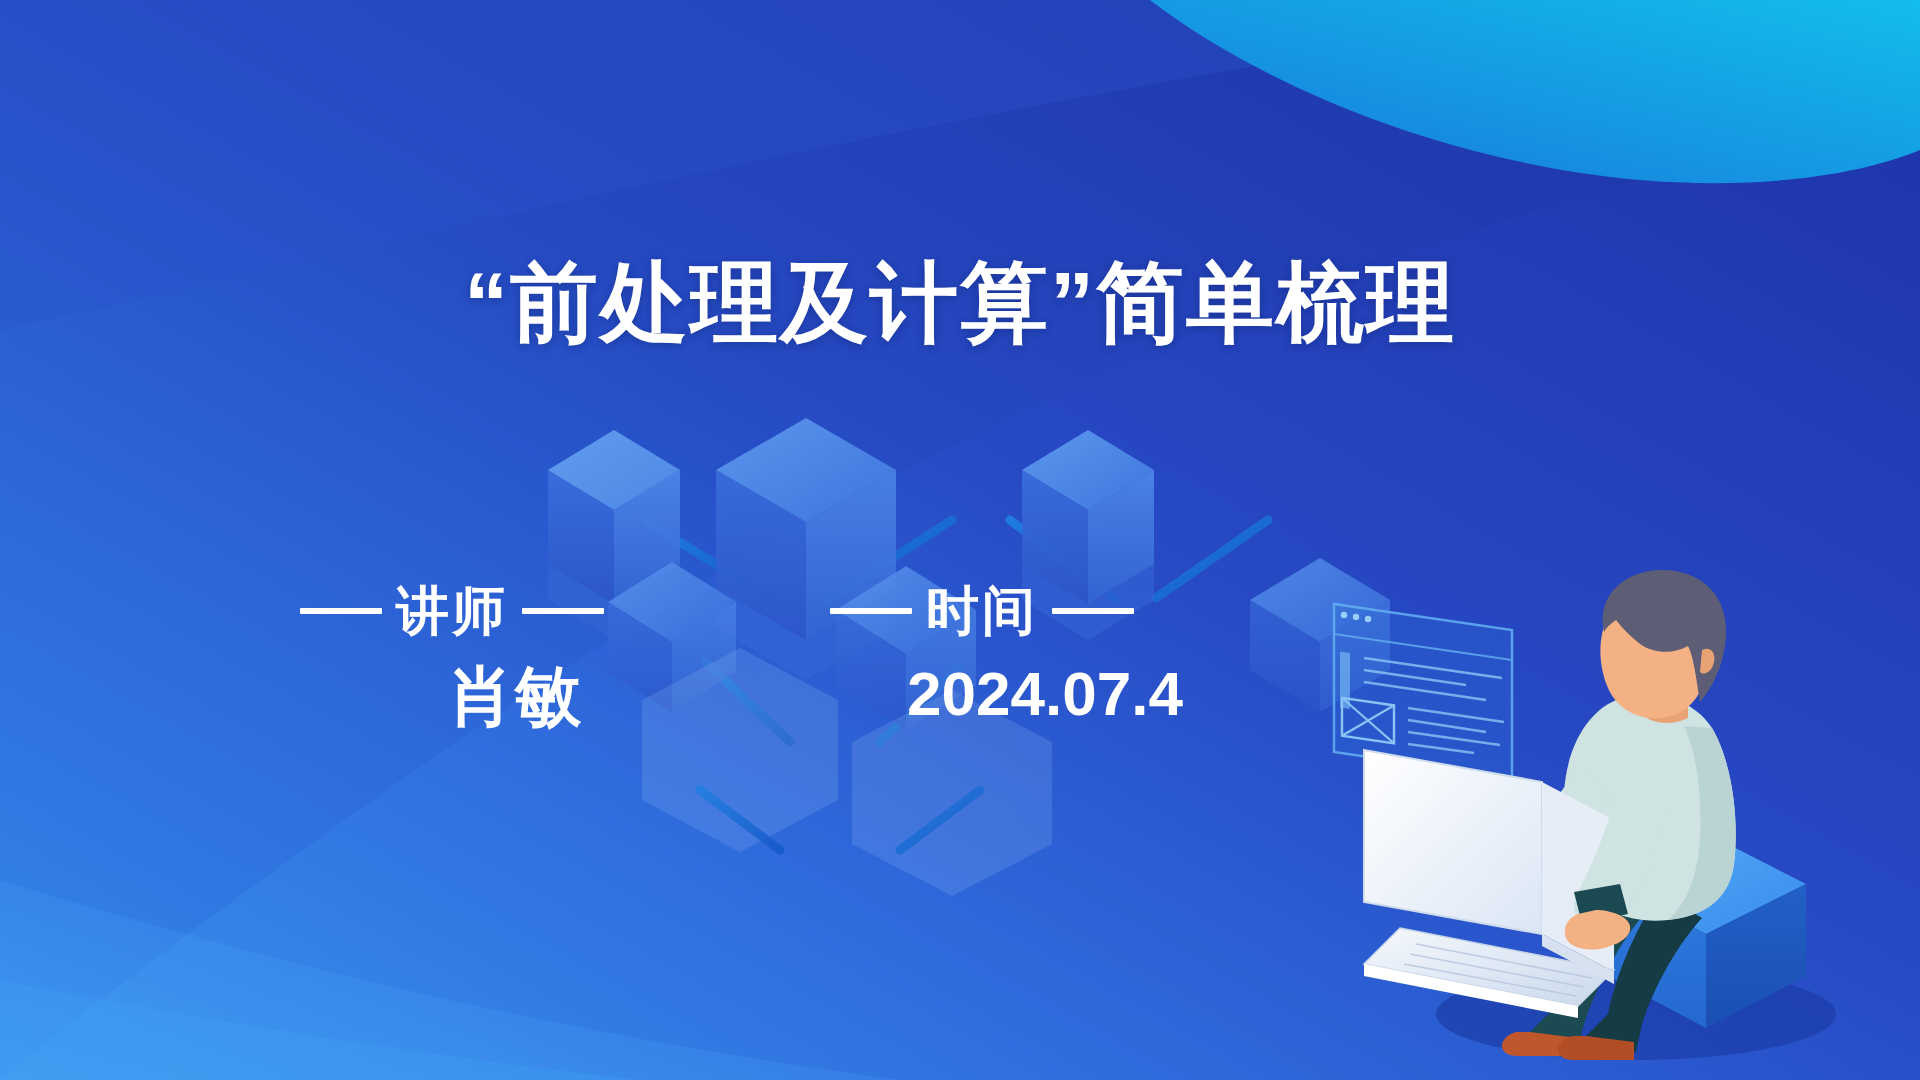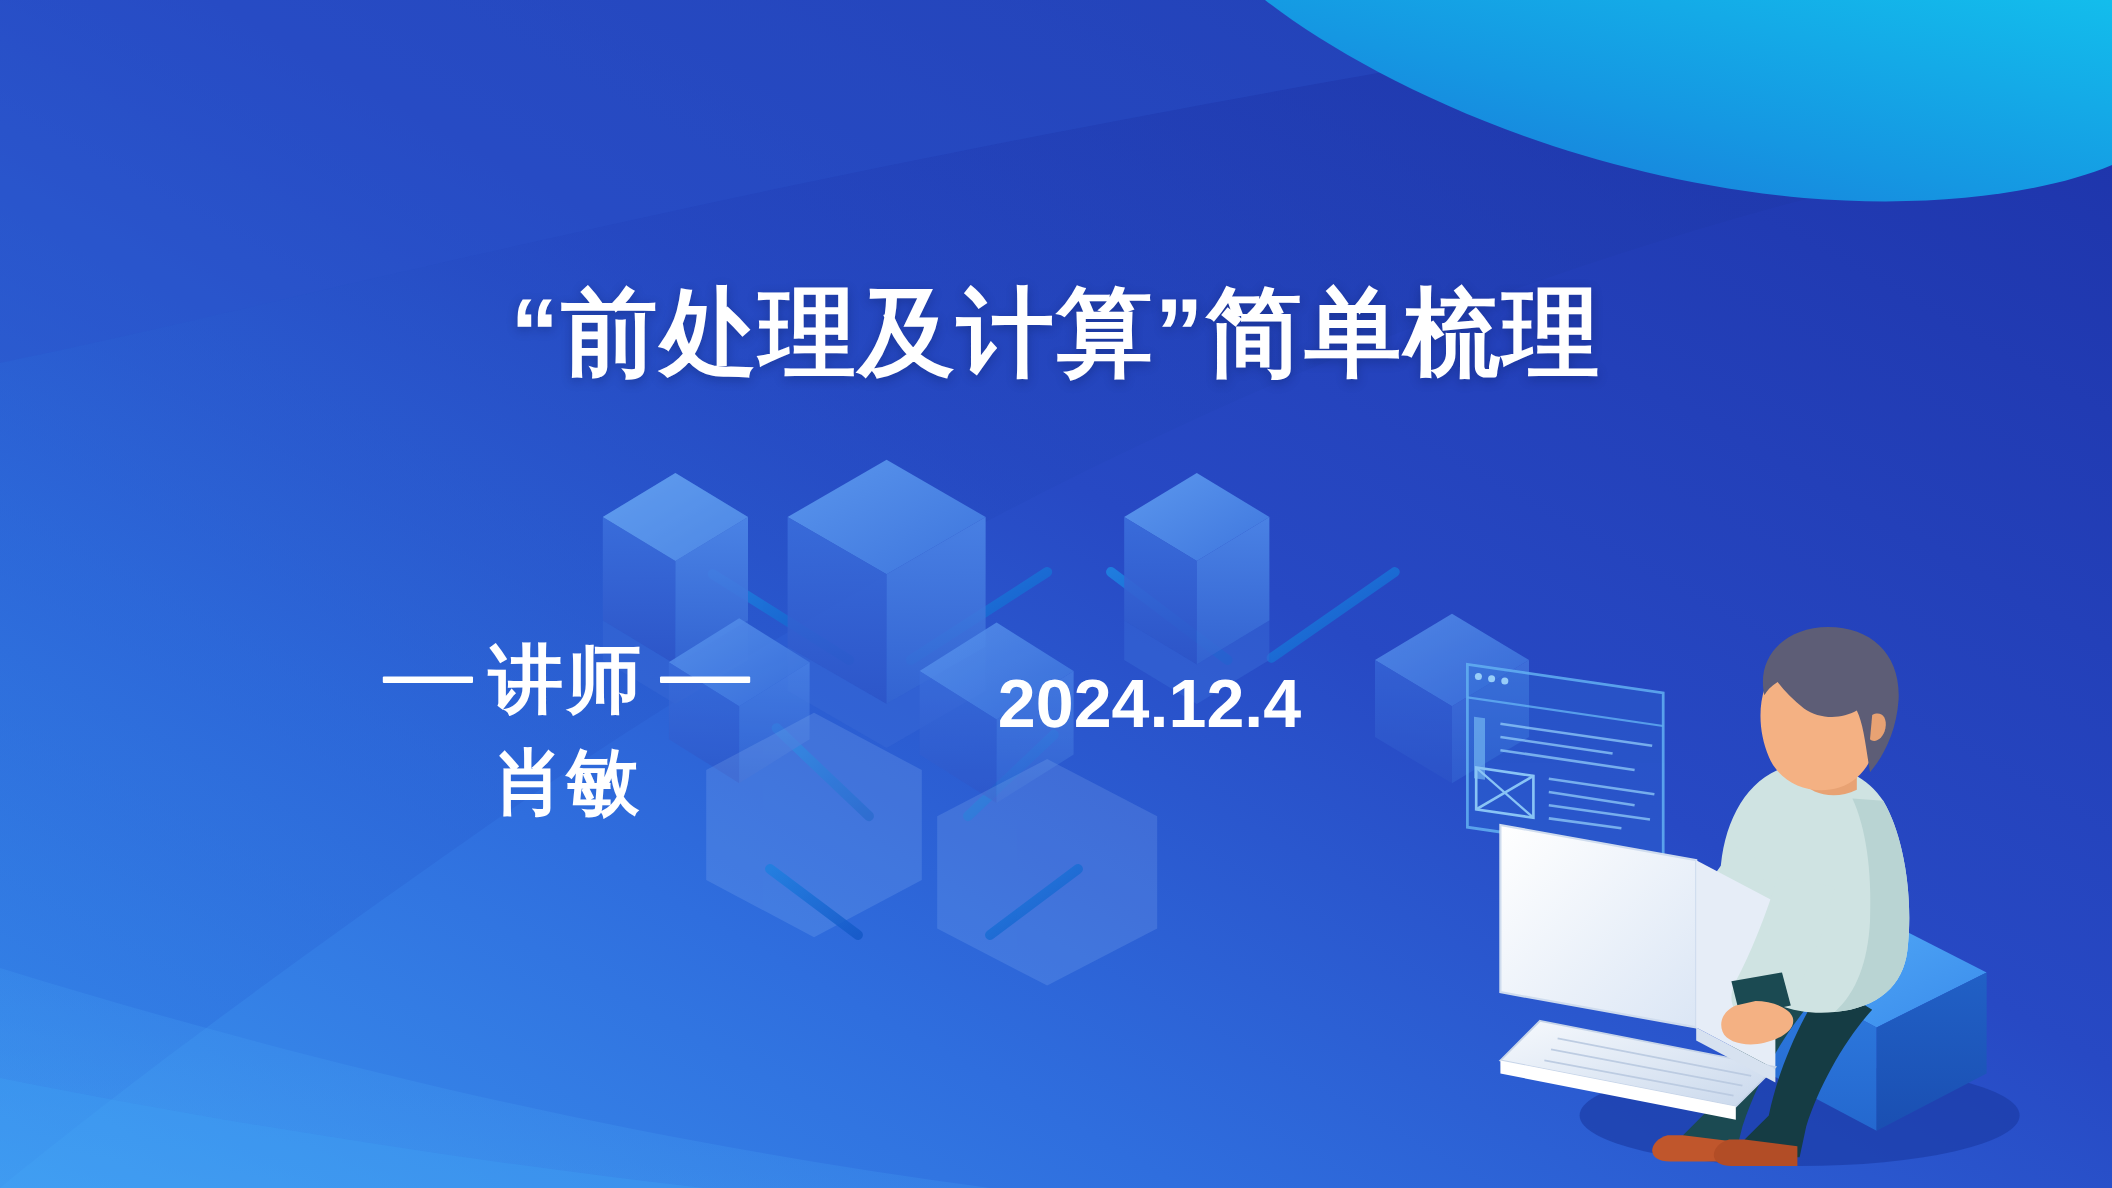--- a/index.html
+++ b/index.html
@@ -29,23 +29,23 @@
 
   
   #info{
     position:absolute;top:584px;left:300px;width:960px;
     display:flex;justify-content:space-between;align-items:flex-start;
     z-index:40;
   }
   .info-col{width:430px;text-align:center;color:#fff;}
 
   .info-head{
-    display:flex;align-items:center;justify-content:center;
+    display:flex;align-items:center;justify-content:flex-start;
     gap:14px;
-    font-size:68px;font-weight:700;line-height:1;
+    font-size:53px;font-weight:700;line-height:1;
     white-space:nowrap;
   }
   .rule{display:block;width:82px;height:6px;background:#ffffff;border-radius:1px;}
   .info-head .label{letter-spacing:3px;}
 
   .info-val{
     margin-top:26px;
     font-size:66px;font-weight:700;line-height:1;letter-spacing:1px;
     white-space:nowrap;
   }
@@ -191,21 +191,26 @@
     <div class="info-col">
       <div class="info-head">
         <span class="rule"></span>
         <span class="label">讲师</span>
         <span class="rule"></span>
       </div>
       <div class="info-val">肖敏</div>
     </div>
 
     <div class="info-col">
-      <div class="info-val date">2024.12.4</div>
+      <div class="info-head">
+        <span class="rule"></span>
+        <span class="label">时间</span>
+        <span class="rule"></span>
+      </div>
+      <div class="info-val date">2024.07.4</div>
     </div>
 
   </div>
 
   <div id="illus">
     <svg viewBox="0 0 604 518" preserveAspectRatio="xMidYMid meet">
       <defs>
         <linearGradient id="iCubeTop" x1="0" y1="0" x2="1" y2="1">
           <stop offset="0%" stop-color="#54acf8"></stop>
           <stop offset="100%" stop-color="#3a8cec"></stop>

